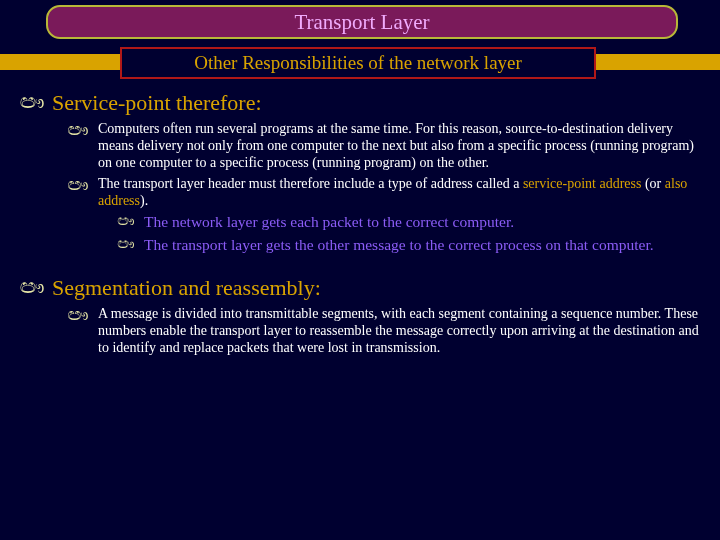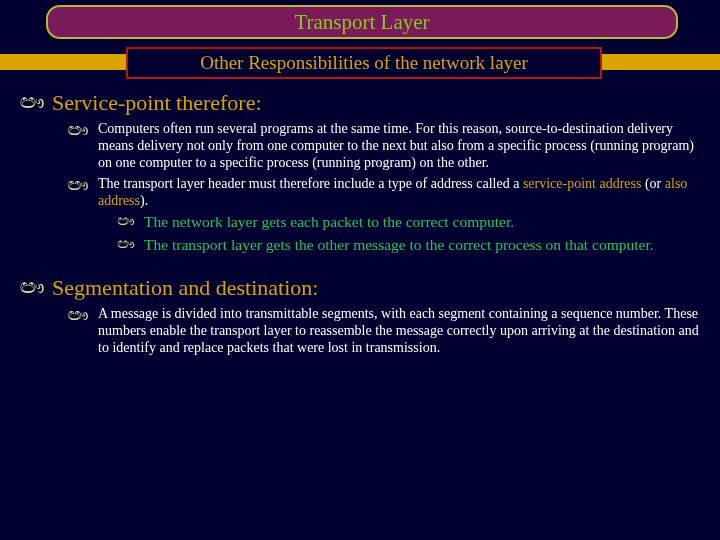--- a/index.html
+++ b/index.html
@@ -29,26 +29,26 @@
     position: absolute;
     left: 46px;
     top: 5px;
     width: 628px;
     height: 30px;
     background: #7a1a5a;
     border: 2px solid #b8b838;
     border-radius: 14px;
     text-align: center;
     line-height: 30px;
-    color: #84cc16;
+    color: #f0abfc;
     font-size: 21px;
   }
   .subtitle-box {
     position: absolute;
-    left: 126px;
+    left: 120px;
     top: 47px;
     width: 472px;
     height: 28px;
     background: #000030;
     border: 2px solid #b01818;
     text-align: center;
     line-height: 28px;
     color: #d9a300;
     font-size: 19px;
   }
@@ -69,21 +69,21 @@
     flex-shrink: 0;
     text-align: center;
   }
   .lvl1 .glyph { width: 40px; font-size: 20px; color: #e8e8a8; }
   .lvl1 .text  { font-size: 22px; color: #d9a300; }
   .lvl2 { margin-left: 46px; }
   .lvl2 .glyph { width: 40px; font-size: 17px; color: #e8e8a8; }
   .lvl2 .text  { font-size: 14px; color: #fff; line-height: 1.22; font-family: Liberation Serif, serif; }
   .lvl3 { margin-left: 96px; }
   .lvl3 .glyph { width: 36px; font-size: 14px; color: #e8e8a8; }
-  .lvl3 .text  { font-size: 15.5px; color: #22c55e; line-height: 1.22; }
+  .lvl3 .text  { font-size: 15.5px; color: #8b5cf6; line-height: 1.22; }
   .hl { color: #d9a300; }
   .gap { height: 16px; }
 </style>
 </head>
 <body>
 
 <div class="slide">
   <div class="stripe"></div>
   <div class="title-box">Transport Layer</div>
   <div class="subtitle-box">Other Responsibilities of the network layer</div>
@@ -112,21 +112,21 @@
 
     <div class="bullet-row lvl3">
       <span class="glyph">ඐ</span>
       <span class="text">The transport layer gets the other message to the correct process on that computer.</span>
     </div>
 
     <div class="gap"></div>
 
     <div class="bullet-row lvl1">
       <span class="glyph">ඐ</span>
-      <span class="text">Segmentation and destination:</span>
+      <span class="text">Segmentation and reassembly:</span>
     </div>
 
     <div class="bullet-row lvl2">
       <span class="glyph">ඐ</span>
       <span class="text">A message is divided into transmittable segments, with each segment containing a sequence number. These numbers enable the transport layer to reassemble the message correctly upon arriving at the destination and to identify and replace packets that were lost in transmission.</span>
     </div>
 
   </div>
 </div>
 

